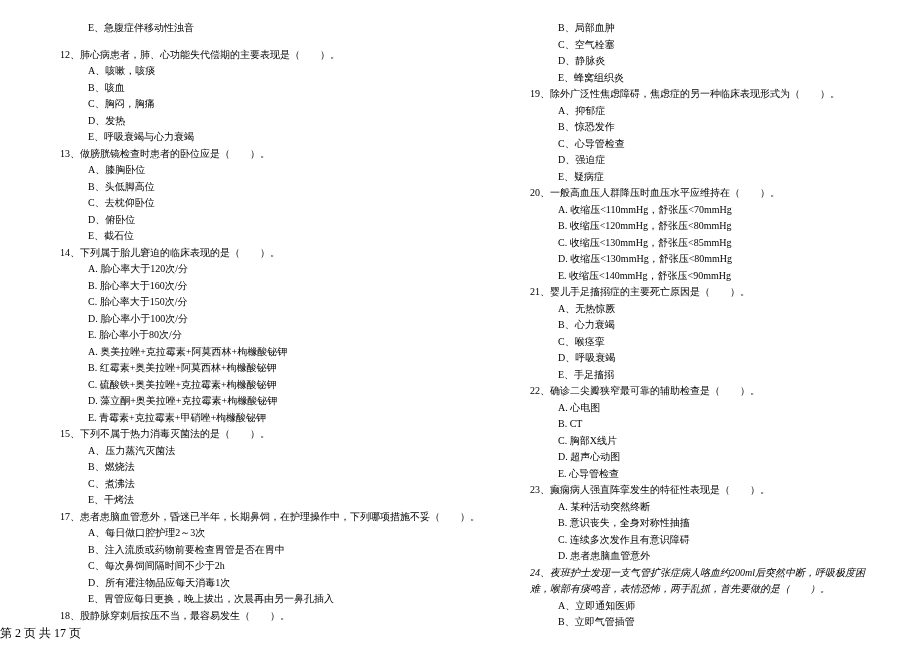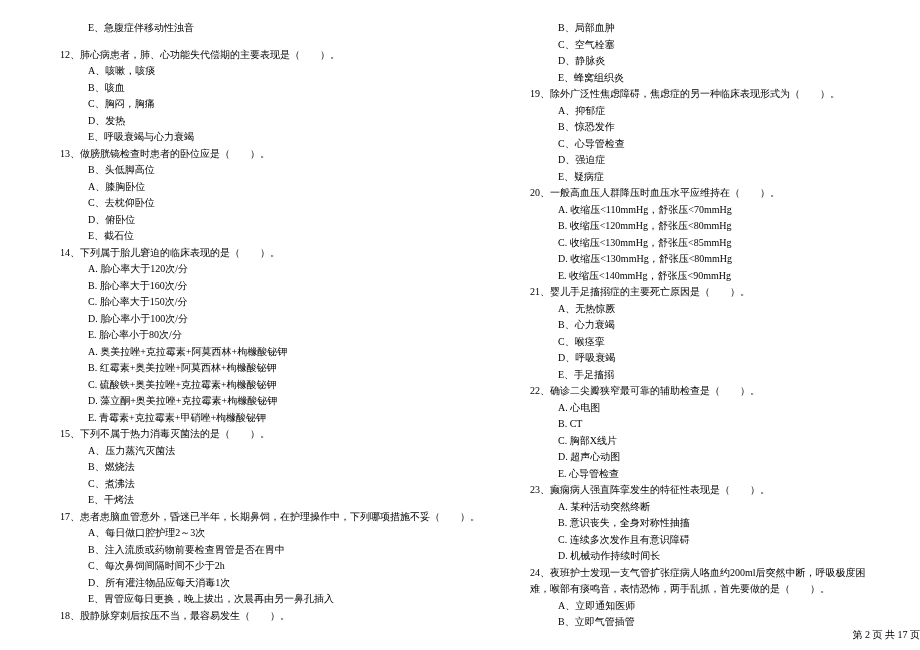--- a/index.html
+++ b/index.html
@@ -28,46 +28,47 @@
     .option-line {
       padding-left: 48px;
       white-space: nowrap;
     }
     .question-line {
       padding-left: 20px;
       white-space: nowrap;
     }
     .question-line-wrap {
       padding-left: 20px;
+      font-style: italic;
     }
     .footer {
       position: absolute;
       bottom: 8px;
       left: 0;
       right: 0;
-      text-align: right;
-      font-size: 10px;
+      text-align: left;
+      font-size: 12px;
     }
   </style>
 </head>
 <body>
 
 <div class="columns">
   <div class="col">
     <div class="option-line">E、急腹症伴移动性浊音</div>
     <div style="height:10px"></div>
     <div class="question-line">12、肺心病患者，肺、心功能失代偿期的主要表现是（　　）。</div>
     <div class="option-line">A、咳嗽，咳痰</div>
     <div class="option-line">B、咳血</div>
     <div class="option-line">C、胸闷，胸痛</div>
     <div class="option-line">D、发热</div>
     <div class="option-line">E、呼吸衰竭与心力衰竭</div>
     <div class="question-line">13、做膀胱镜检查时患者的卧位应是（　　）。</div>
+    <div class="option-line">A、膝胸卧位</div>
     <div class="option-line">B、头低脚高位</div>
-    <div class="option-line">A、膝胸卧位</div>
     <div class="option-line">C、去枕仰卧位</div>
     <div class="option-line">D、俯卧位</div>
     <div class="option-line">E、截石位</div>
     <div class="question-line">14、下列属于胎儿窘迫的临床表现的是（　　）。</div>
     <div class="option-line">A. 胎心率大于120次/分</div>
     <div class="option-line">B. 胎心率大于160次/分</div>
     <div class="option-line">C. 胎心率大于150次/分</div>
     <div class="option-line">D. 胎心率小于100次/分</div>
     <div class="option-line">E. 胎心率小于80次/分</div>
     <div class="option-line">A. 奥美拉唑+克拉霉素+阿莫西林+枸橼酸铋钾</div>
@@ -115,20 +116,20 @@
     <div class="question-line">22、确诊二尖瓣狭窄最可靠的辅助检查是（　　）。</div>
     <div class="option-line">A. 心电图</div>
     <div class="option-line">B. CT</div>
     <div class="option-line">C. 胸部X线片</div>
     <div class="option-line">D. 超声心动图</div>
     <div class="option-line">E. 心导管检查</div>
     <div class="question-line">23、癫痫病人强直阵挛发生的特征性表现是（　　）。</div>
     <div class="option-line">A. 某种活动突然终断</div>
     <div class="option-line">B. 意识丧失，全身对称性抽搐</div>
     <div class="option-line">C. 连续多次发作且有意识障碍</div>
-    <div class="option-line">D. 机械动作持续时间长</div>
+    <div class="option-line">D. 患者患脑血管意外</div>
     <div class="question-line-wrap">24、夜班护士发现一支气管扩张症病人咯血约200ml后突然中断，呼吸极度困难，喉部有痰鸣音，表情恐怖，两手乱抓，首先要做的是（　　）。</div>
     <div class="option-line">A、立即通知医师</div>
     <div class="option-line">B、立即气管插管</div>
   </div>
 </div>
 
 <div class="footer">第 2 页 共 17 页</div>
 
 </body></html>

